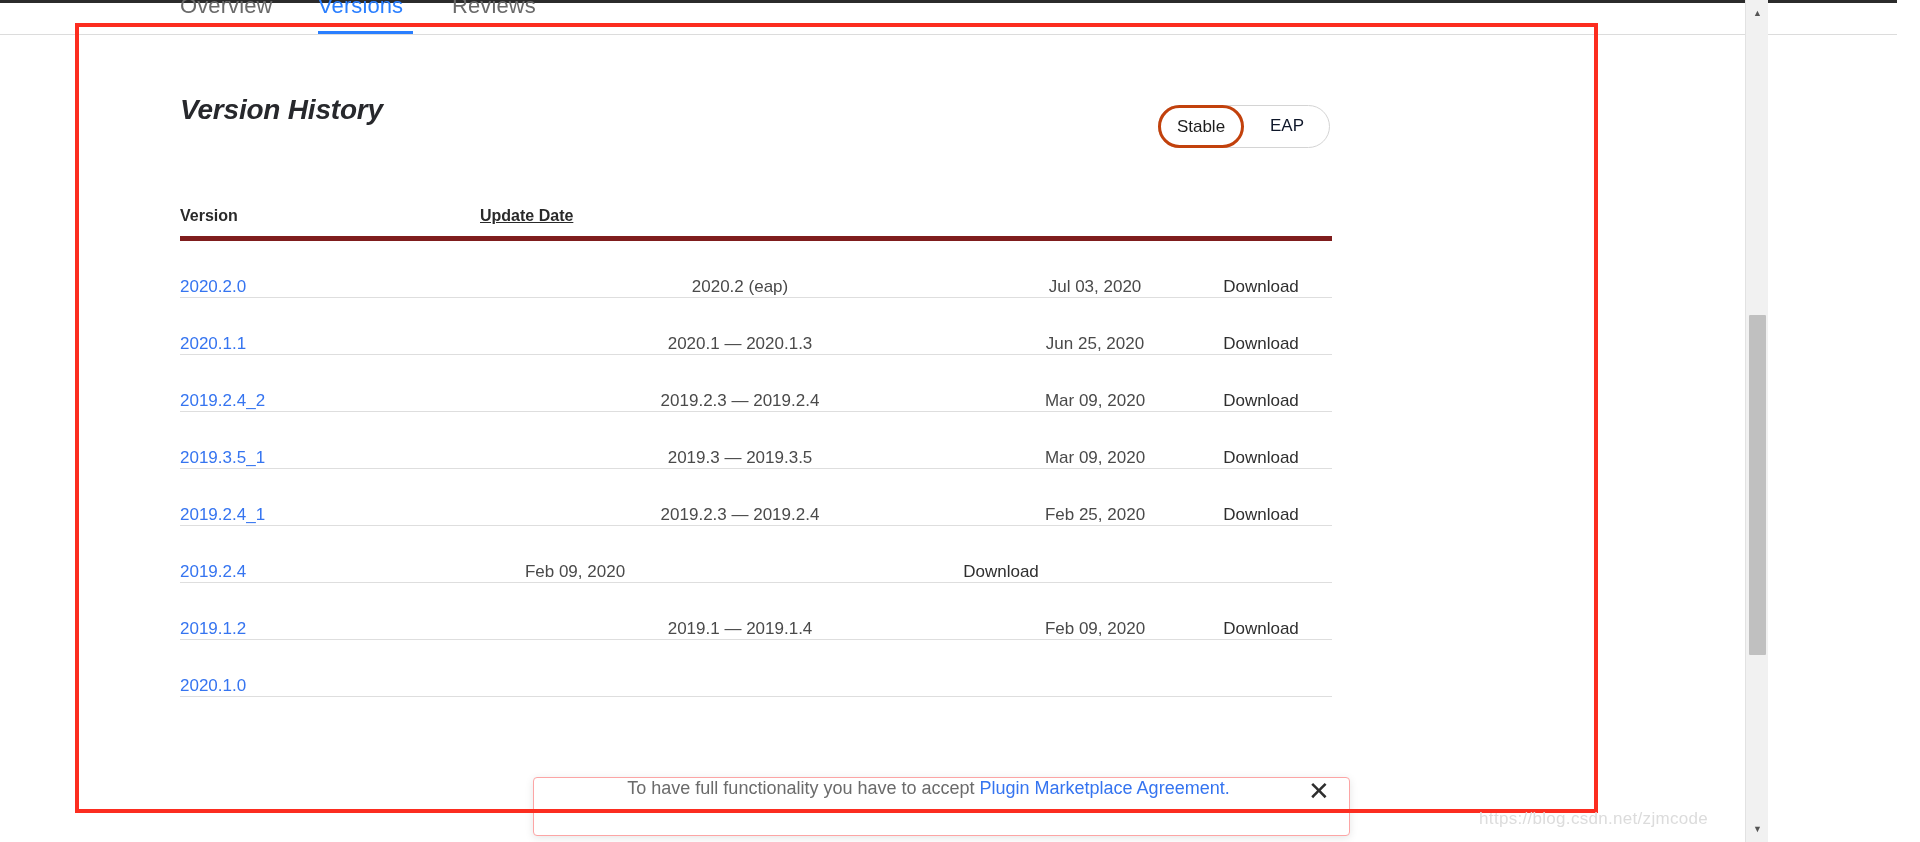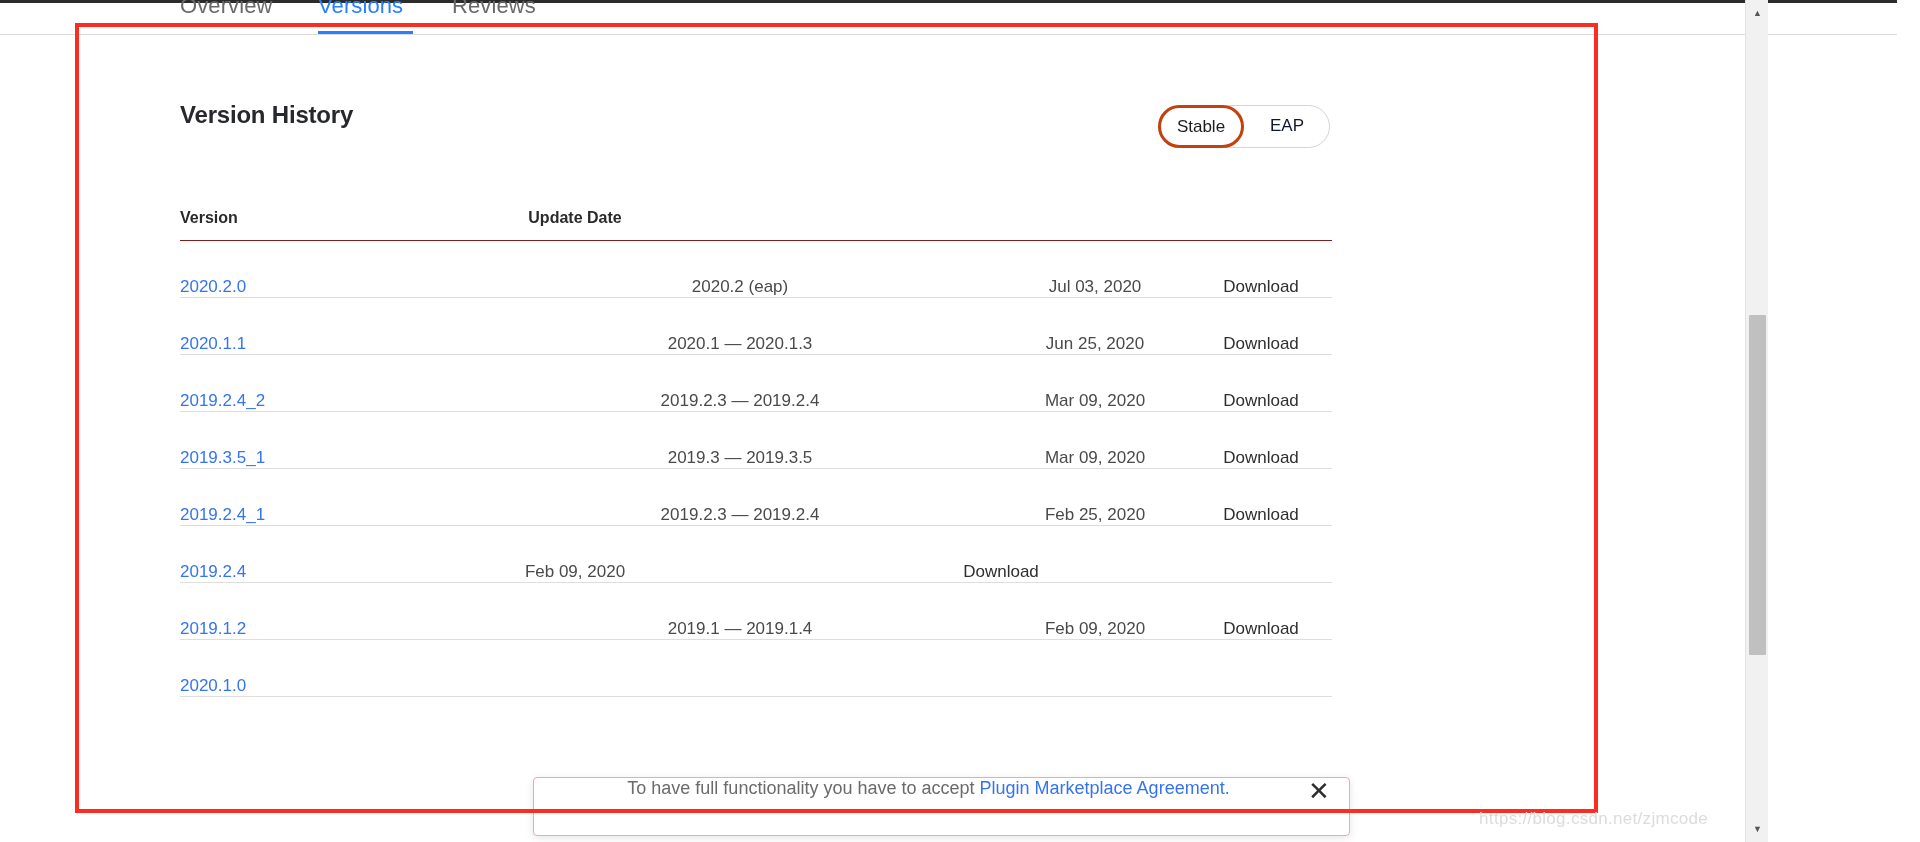--- a/index.html
+++ b/index.html
@@ -43,23 +43,24 @@
     left: 75px; top: 23px; width: 1523px; height: 790px;
     border: 4px solid #fc2d20;
     pointer-events: none;
     z-index: 40;
   }
 
   
   .content { position: absolute; left: 0; top: 35px; width: 1897px; height: 807px; background: #fff; }
 
   .page-title {
-    position: absolute; left: 180px; top: 66px;
-    font-size: 24px; font-weight: bold; color: #27282c;
+    position: absolute; left: 180px; top: 59px;
+    font-size: 28px; font-weight: bold; color: #27282c;
     letter-spacing: -.2px;
+    font-style: italic;
   }
 
   
   .toggle {
     position: absolute; left: 1158px; top: 70px;
     width: 172px; height: 43px;
     border: 1px solid #d4d4d4; border-radius: 22px;
     background: #fff; display: flex; align-items: center;
   }
   .toggle-seg {
@@ -71,28 +72,28 @@
   .toggle-seg.active {
     border: 3px solid #c2410c; border-radius: 22px;
     background: #fff; line-height: 37px; color: #1d1d1d;
     position: relative; z-index: 2; margin-left: -1px;
   }
 
   
   .table { position: absolute; left: 180px; top: 160px; width: 1152px; }
   .thead {
     display: flex; align-items: center; height: 46px;
-    border-bottom: 1px solid #7f1d1d;
+    border-bottom: 5px solid #7f1d1d;
   }
   .th { font-size: 16px; font-weight: bold; color: #2a2a2a; white-space: nowrap; }
   .th-version { width: 300px; }
   .th-compat { width: 520px; text-align: center; }
   .th-compat .link { color: #3574f0; font-weight: bold; }
   .th-compat .caret { color: #3574f0; font-size: 11px; margin-left: 3px; vertical-align: 2px; }
-  .th-date { width: 190px; text-align: center; }
+  .th-date { width: 190px; text-align: left; text-decoration: underline; }
   .th-dl { flex: 1; }
 
   .year-head {
     height: 75px; display: flex; align-items: center;
     border-bottom: 1px solid #d6d6d6;
     font-size: 24px; font-weight: bold; color: #18191c;
   }
 
   .row {
     display: flex; align-items: flex-end; height: 57px;

